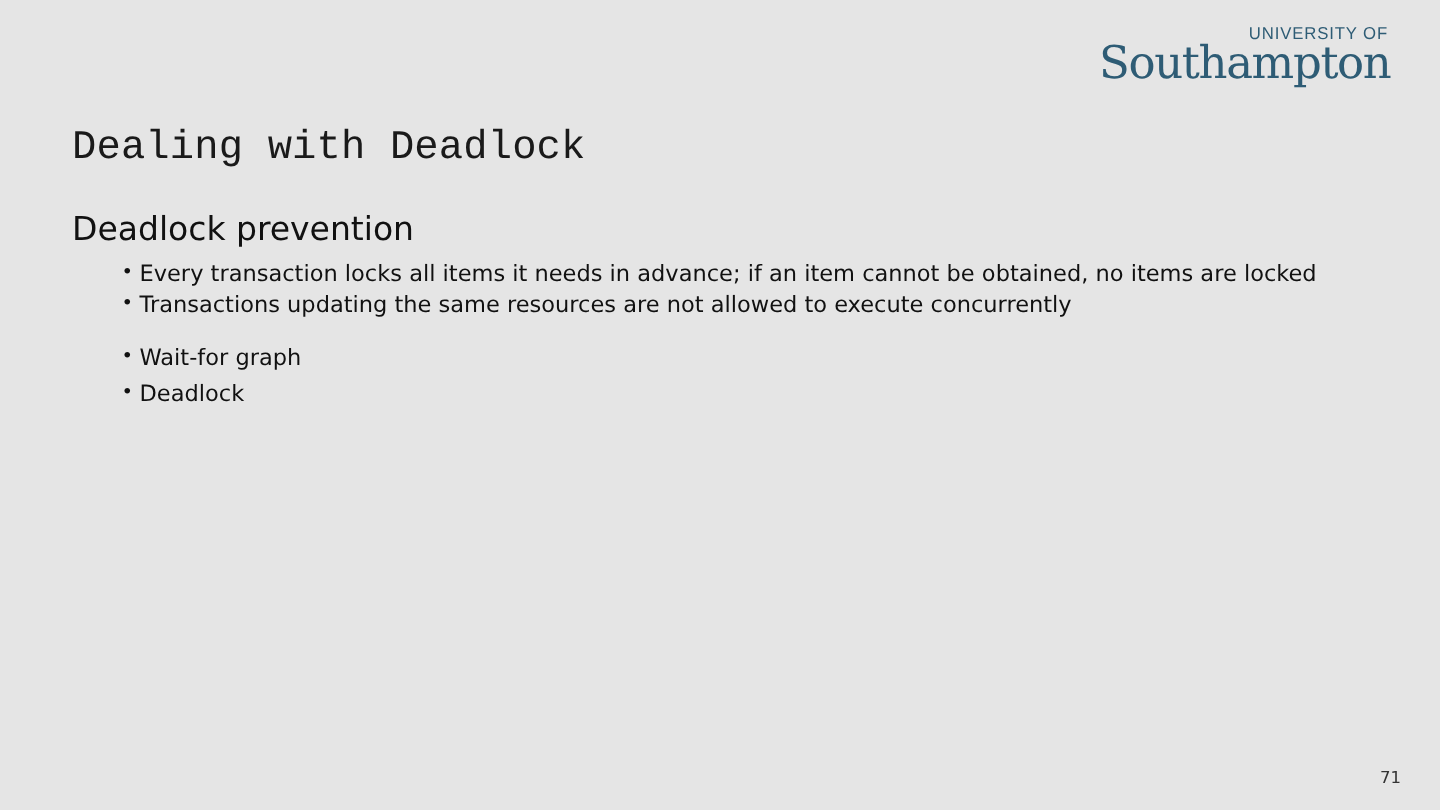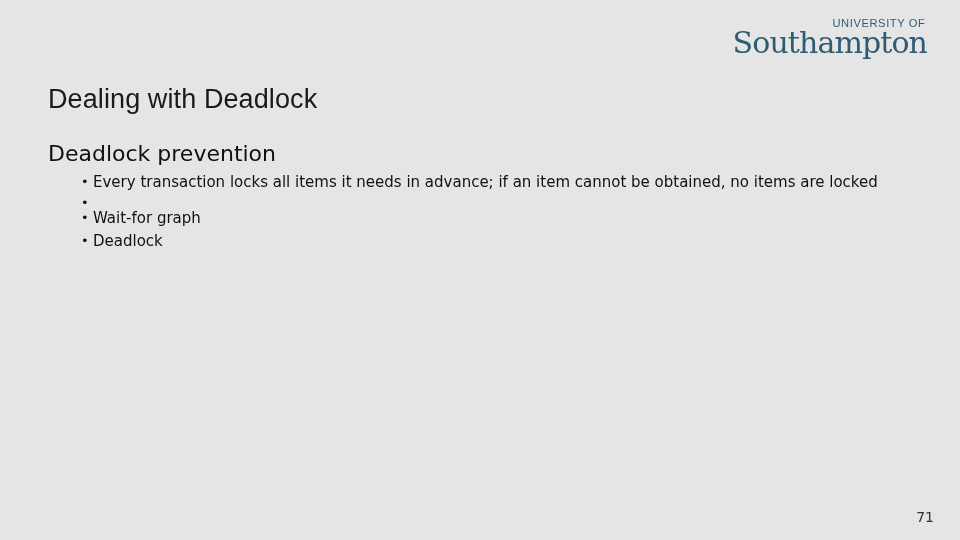--- a/index.html
+++ b/index.html
@@ -48,21 +48,21 @@
     letter-spacing: -0.9px;
     margin-top: -2px;
     line-height: 1.02;
   }
 
   
   .title {
     position: absolute;
     left: 48px;
     top: 84px;
-    font-family: Liberation Sans, sans-serif;
+    font-family: Liberation Mono, monospace;
     font-weight: 400;
     font-size: 27px;
     color: #1a1a1a;
     letter-spacing: 0.1px;
     white-space: nowrap;
     text-align: center;
   }
 
   
   .body {
@@ -103,21 +103,21 @@
   .grp-2 { margin-top: 16px; }
   .grp-2-list { margin-top: 4px; }
   .grp-2-list li { margin-bottom: 4px; }
 
   
   .pageno {
     position: absolute;
     right: 26px;
     bottom: 15px;
     font-family: "DejaVu Sans", sans-serif;
-    font-size: 14px;
+    font-size: 11px;
     color: #333333;
   }
 </style>
 </head>
 <body>
 
 <div class="slide">
 
   <div class="logo">
     <div class="logo-top">UNIVERSITY OF</div>
@@ -130,20 +130,21 @@
 
     <div class="section">
       <p class="lvl1">Deadlock prevention</p>
       <ul class="bullets">
         <li>
           <span class="dot">•</span>
           <span>Every transaction locks all items it needs in advance; if an item cannot be obtained, no items are locked</span>
         </li>
         <li>
           <span class="dot">•</span>
+          <span>Transactions updating the same resources are not allowed to execute concurrently</span>
         </li>
       </ul>
     </div>
 
     <div class="section grp-2">
       <ul class="bullets grp-2-list">
         <li>
           <span class="dot">•</span>
           <span>Wait-for graph</span>
         </li>

